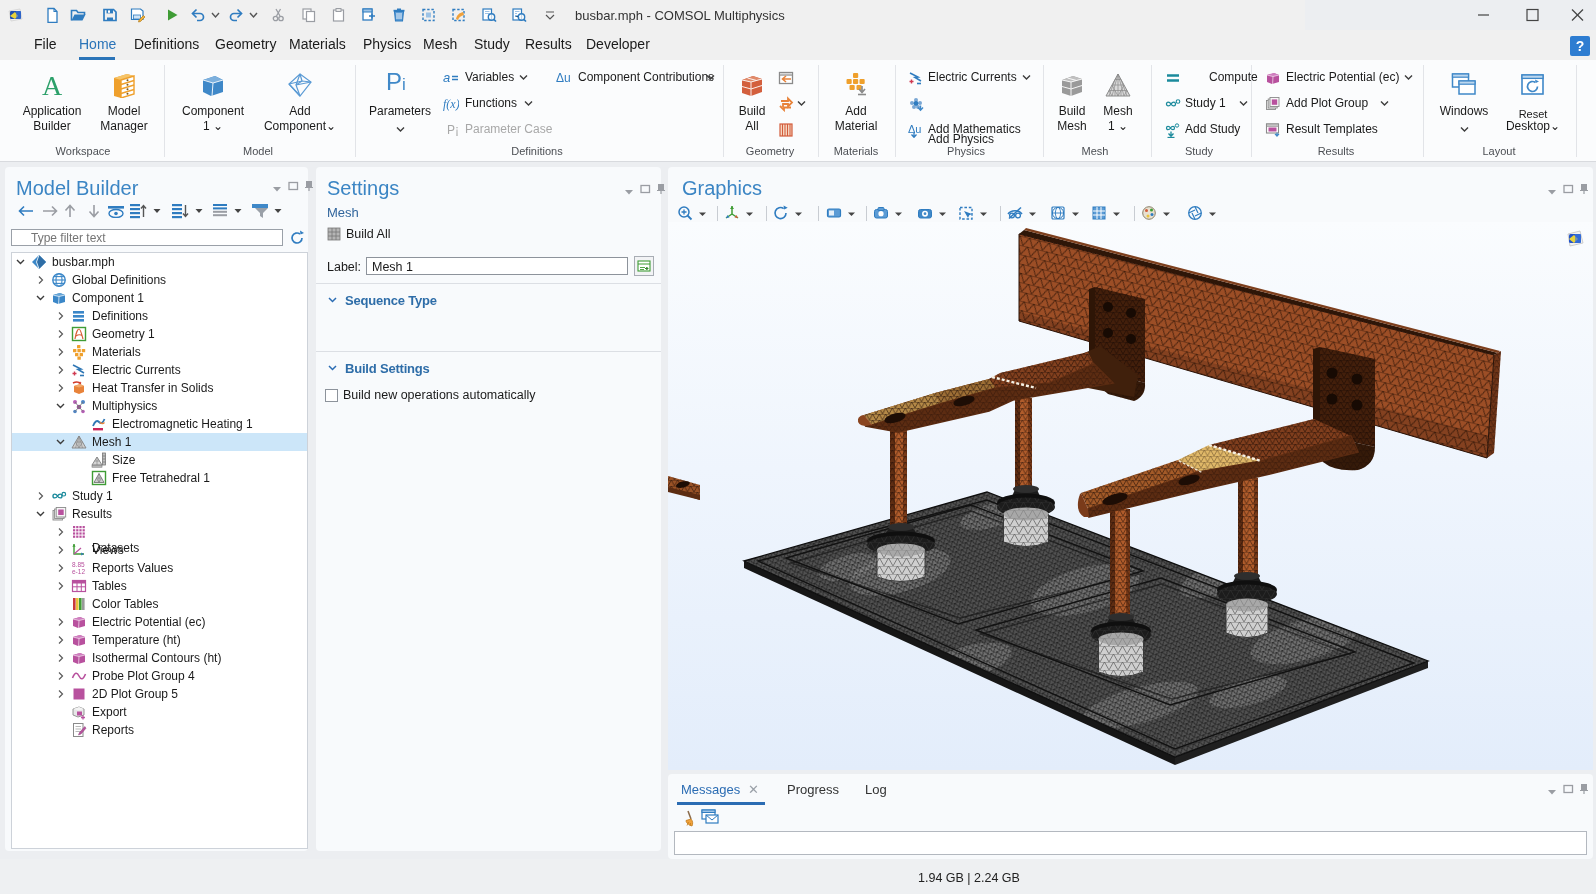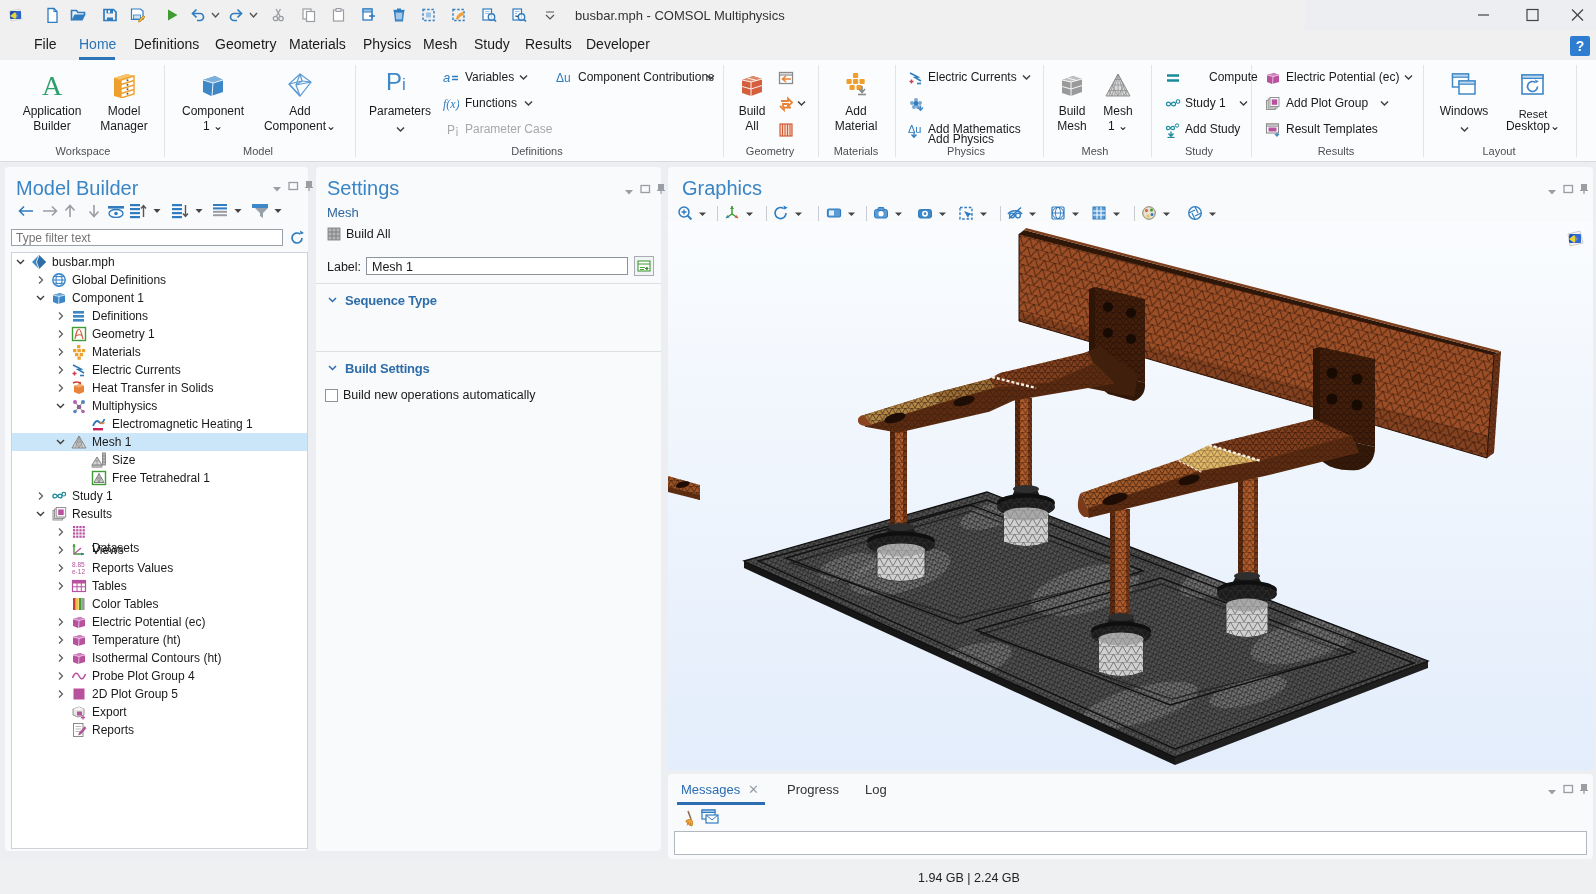--- a/index.html
+++ b/index.html
@@ -8,21 +8,21 @@
 .abs { position:absolute; }
 #titlebar { position:absolute; left:0; top:0; width:1305px; height:30px; background:#f0f0f0; }
 #menubar { position:absolute; left:0; top:30px; width:1596px; height:30px; background:#f0f0f0; font-size:14px; color:#1a1a1a; }
 .menu-item { position:absolute; top:6px; }
 #ribbon { position:absolute; left:0; top:60px; width:1596px; height:102px; background:#fbfcfd; border-bottom:1px solid #d8dade; }
 .rsep { position:absolute; top:5px; height:92px; width:1px; background:#e2e4e8; }
 .rlabel { position:absolute; top:85px; font-size:11px; color:#4c4f54; width:120px; text-align:center; }
 .panel { position:absolute; background:#f8fafc; border-radius:4px; }
 .ptitle { position:absolute; font-size:20px; color:#3b85c4; }
 .psmall { position:absolute; font-size:13px; color:#31659c; }
-input.filter { position:absolute; border:1px solid #9aa0a8; background:#fff; font-family:"Liberation Sans",sans-serif; font-size:12px; color:#333; padding:0 4px; }
+input.filter { position:absolute; border:1px solid #9aa0a8; background:#fff; font-family:"Liberation Sans",sans-serif; font-size:12px; color:#333; padding:0 19px; }
 .treerow { position:absolute; height:18px; font-size:12px; color:#1a1a1a; white-space:nowrap; }
 .ticon { position:absolute; top:1px; width:16px; height:16px; }
 .ttext { position:absolute; top:2px; }
 #statusbar { position:absolute; left:0; top:859px; width:1596px; height:35px; background:#eef0f2; }
 .divline { position:absolute; height:1px; background:#dcdfe4; }
 .sechdr { position:absolute; font-size:13px; color:#2e6da8; font-weight:bold; letter-spacing:-0.2px; }
 </style>
 </head>
 <body>
 

